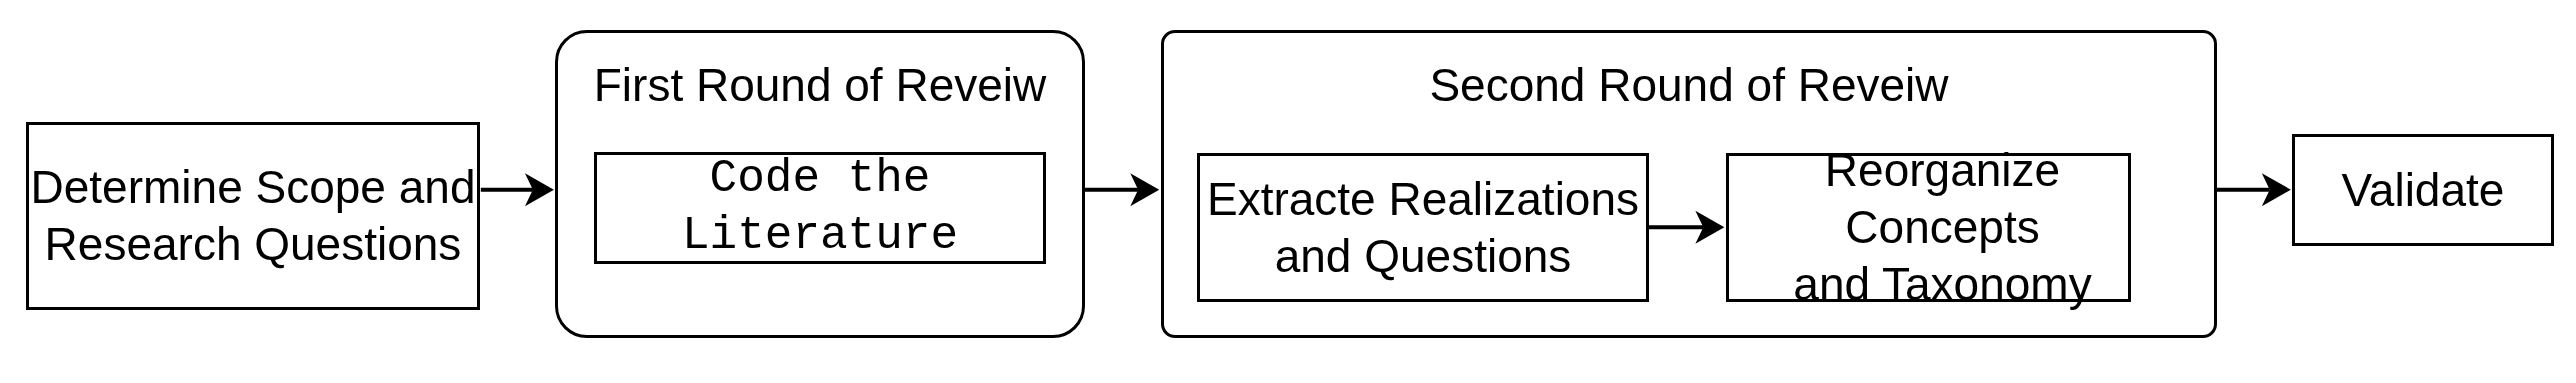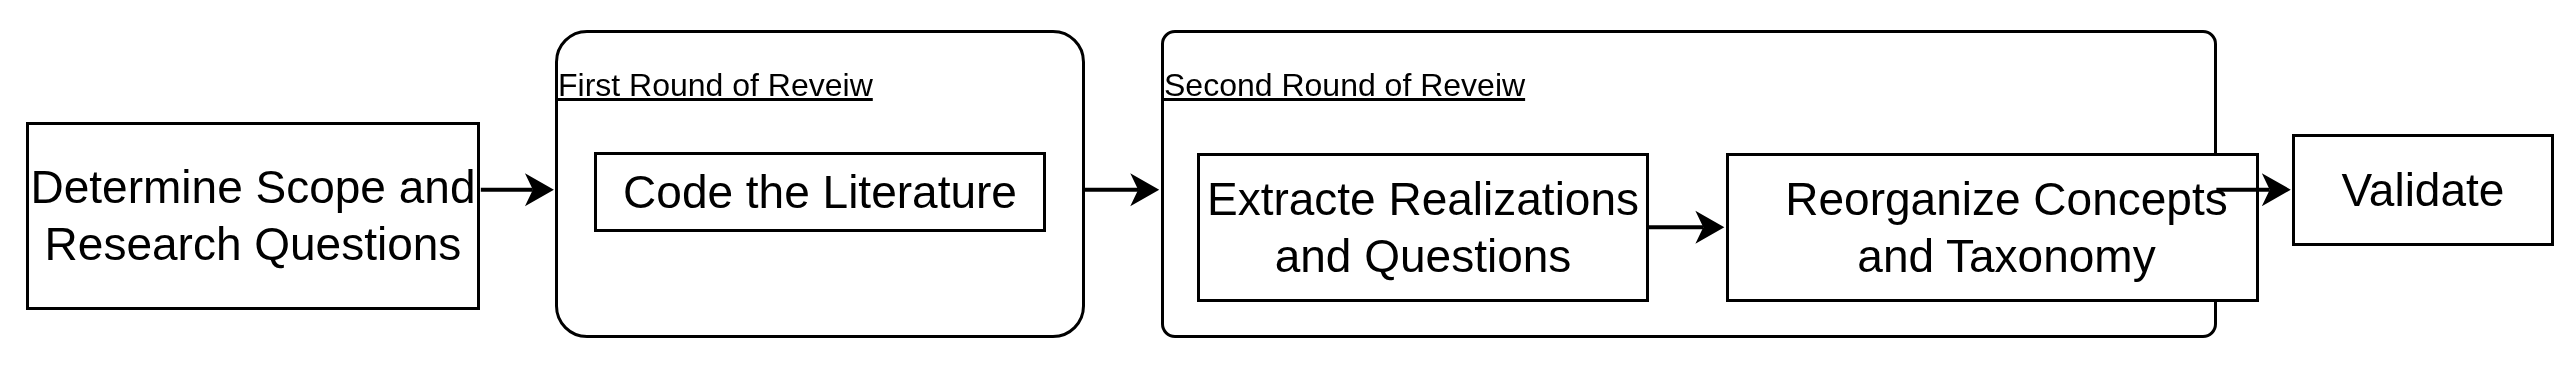--- a/index.html
+++ b/index.html
@@ -36,35 +36,34 @@
     box-sizing: border-box;
     border: 3.3px solid #000000;
     border-radius: 32px;
     background: #ffffff;
   }
   .group-title {
     position: absolute;
     top: 24px;
     left: 0;
     width: 100%;
-    text-align: left;
-    font-size: 32px;
+    text-align: center;
+    font-size: 46px;
     line-height: 57px;
-    text-decoration: underline;
   }
   
   #node-determine-scope { left: 26px;  top: 96px; width: 454px; height: 188px; margin-top: 26px; }
   #node-validate        { left: 2292px; top: 134px; width: 262px; height: 112px; }
   
   #group-first-round  { left: 555px;  top: 30px; width: 530px;  height: 308px; }
   #group-second-round { left: 1161px; top: 30px; width: 1056px; height: 308px; border-radius: 14px; }
   
-  #node-code-literature      { left: 36px;  top: 119px; width: 452px; height: 80px; }
+  #node-code-literature      { left: 36px;  top: 119px; width: 452px; height: 112px; font-family: Liberation Mono, monospace; }
   #node-extract-realizations { left: 33px;  top: 120px; width: 452px; height: 149px; }
-  #node-reorganize-concepts  { left: 562px; top: 120px; width: 533px; height: 149px; padding-left: 28px; }
+  #node-reorganize-concepts  { left: 562px; top: 120px; width: 405px; height: 149px; padding-left: 28px; }
   
   #arrow-layer {
     position: absolute;
     left: 0; top: 0;
     width: 2576px;
     height: 384px;
     pointer-events: none;
   }
   #arrow-layer line    { stroke: #000000; stroke-width: 6; }
   #arrow-layer polygon { fill: #000000; stroke: none; }

